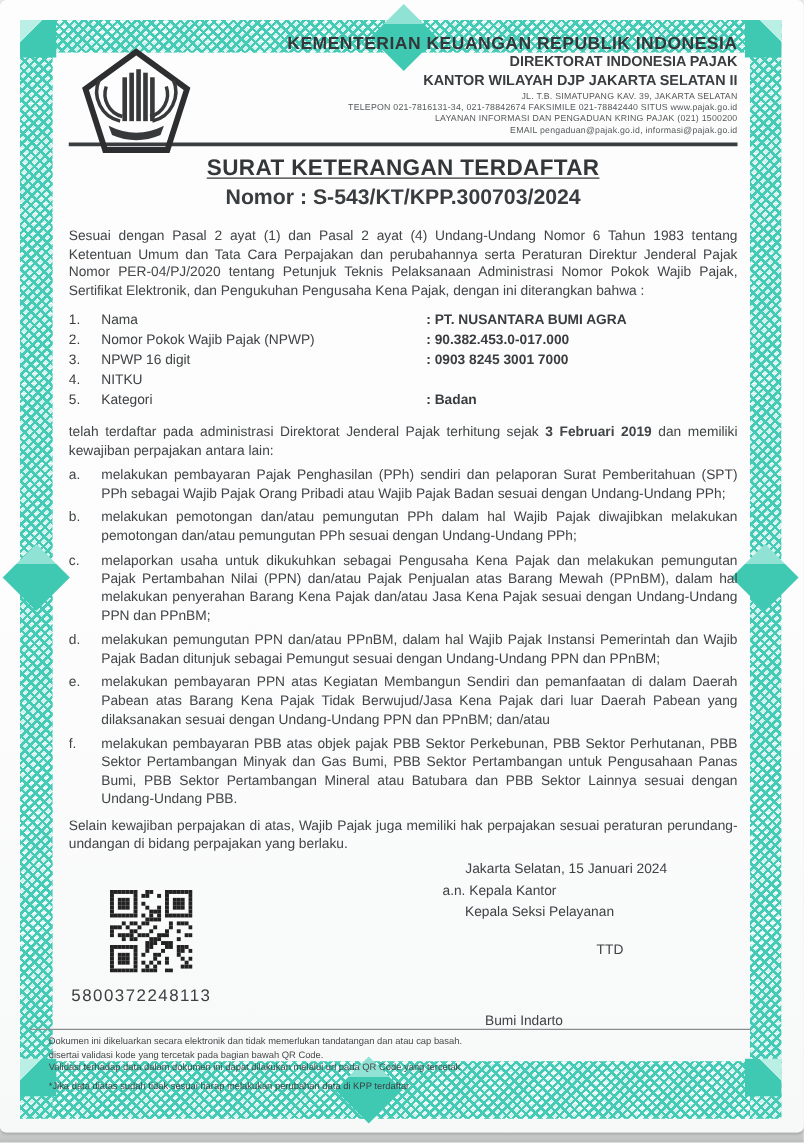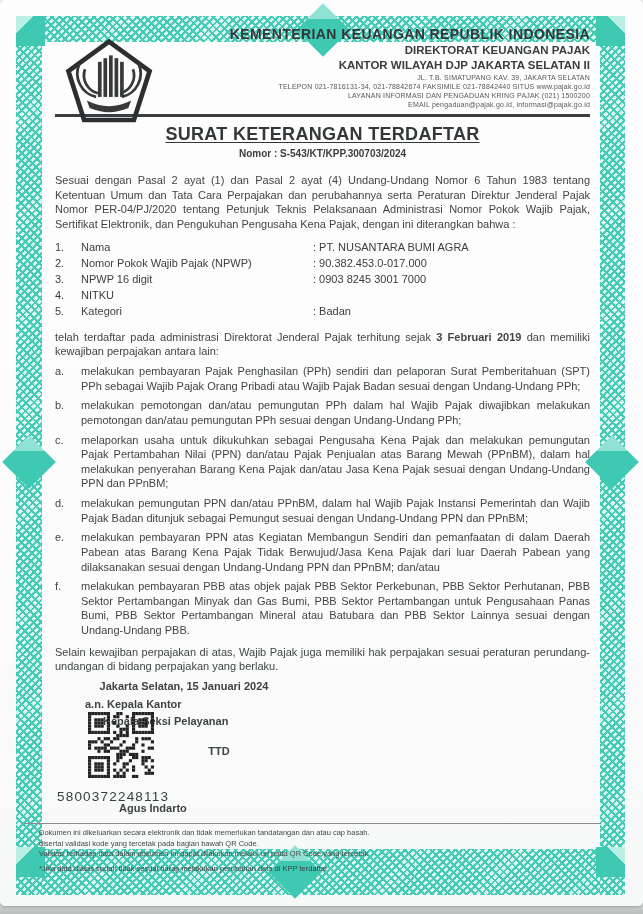--- a/index.html
+++ b/index.html
@@ -55,38 +55,38 @@
   .lh-line3{font-size:11.5px;font-weight:bold;margin-top:2px;color:#3a3d40;}
   .lh-line4{font-size:12.5px;font-weight:bold;margin-top:2px;color:#3a3d40;}
   .lh-small{font-size:7px;color:#55585b;margin-top:1px;letter-spacing:.2px;}
   .lh-small:first-of-type{margin-top:3px;}
   .lh-rule{height:3px;background:#3b3e40;margin-top:5px;}
   .logo{position:absolute;left:6px;top:20px;width:96px;height:96px;}
 
   .title-block{text-align:center;margin-top:6px;line-height:1.3;}
   .doc-title{font-size:18px;font-weight:bold;letter-spacing:.3px;color:#343739;
     text-decoration:underline;text-underline-offset:2px;}
-  .doc-number{font-size:10px;font-weight:bold;color:#3a3d40;margin-top:1px;}
+  .doc-number{font-size:17px;font-weight:bold;color:#3a3d40;margin-top:1px;}
 
   .para{font-size:11px;line-height:1.33;text-align:justify;color:#424548;}
   .intro{margin-top:13px;}
 
   .tp-list{margin-top:7px;font-size:11px;}
   .tp-row{display:flex;line-height:1.46;}
   .tp-no{width:26px;flex:none;}
   .tp-label{width:232px;flex:none;}
-  .tp-value{flex:1;font-weight:normal;color:#3a3d40;}
+  .tp-value{flex:1;font-weight:bold;color:#3a3d40;margin-left:28px;}
 
   .registered{margin-top:11px;}
   .obl{display:flex;margin-top:5px;}
   .obl-letter{width:26px;flex:none;font-size:11px;line-height:1.33;color:#424548;}
   .obl-text{flex:1;}
   .closing{margin-top:7px;}
 
-  .sign-wrap{display:flex;margin-top:6px;font-weight:bold;}
+  .sign-wrap{display:flex;justify-content:flex-end;margin-top:6px;}
   .sign-block{width:258px;margin-right:8px;font-size:11px;color:#3f4245;line-height:1.2;}
   .sign-place{text-align:center;}
   .sign-onbehalf{margin-top:5px;padding-left:30px;}
   .sign-position{margin-top:4px;padding-left:48px;}
   .sign-ttd{margin-top:16px;text-align:center;padding-left:70px;}
   .sign-name{margin-top:44px;padding-left:64px;}
 
   .qr{position:absolute;left:88px;top:712px;z-index:3;}
   .verify-code{position:absolute;left:57px;top:789px;z-index:3;
     font-size:13.5px;letter-spacing:1.2px;color:#3b3e41;}
@@ -131,21 +131,21 @@
           <path d="M36 66 A26 26 0 0 1 18 30"></path>
           <path d="M62 62 A20 20 0 0 0 76 36"></path>
           <path d="M64 66 A26 26 0 0 0 82 30"></path>
         </g>
         <path d="M26 70 Q50 82 74 70 L71 78 Q50 87 29 78 Z" fill="#37393b"></path>
       </svg>
     </div>
 
     <div class="letterhead">
       <div class="lh-ministry">KEMENTERIAN KEUANGAN REPUBLIK INDONESIA</div>
-      <div class="lh-line2">DIREKTORAT KEUANGAN PAJAK</div>
+      <div class="lh-line2">DIREKTORAT INDONESIA PAJAK</div>
       <div class="lh-line3">KANTOR WILAYAH DJP JAKARTA SELATAN II</div>
       <div class="lh-small">JL. T.B. SIMATUPANG KAV. 39, JAKARTA SELATAN</div>
       <div class="lh-small">TELEPON 021-7816131-34, 021-78842674 FAKSIMILE 021-78842440 SITUS www.pajak.go.id</div>
       <div class="lh-small">LAYANAN INFORMASI DAN PENGADUAN KRING PAJAK (021) 1500200</div>
       <div class="lh-small">EMAIL pengaduan@pajak.go.id, informasi@pajak.go.id</div>
     </div>
     <div class="lh-rule"></div>
 
     <div class="title-block">
       <div class="doc-title">SURAT KETERANGAN TERDAFTAR</div>
@@ -215,21 +215,21 @@
     </div>
 
     <div class="para closing">Selain kewajiban perpajakan di atas, Wajib Pajak juga memiliki hak perpajakan sesuai peraturan perundang-undangan di bidang perpajakan yang berlaku.</div>
 
     <div class="sign-wrap">
       <div class="sign-block">
         <div class="sign-place">Jakarta Selatan, 15 Januari 2024</div>
         <div class="sign-onbehalf">a.n. Kepala Kantor</div>
         <div class="sign-position">Kepala Seksi Pelayanan</div>
         <div class="sign-ttd">TTD</div>
-        <div class="sign-name">Agus Indarto</div>
+        <div class="sign-name">Bumi Indarto</div>
       </div>
     </div>
   </div>
 
   <div class="qr">
     <svg width="66" height="66" viewBox="0 0 63 63">
         <g id="qr-modules" fill="#222">
           <rect x="0" y="0" width="3" height="3"></rect>
           <rect x="3" y="0" width="3" height="3"></rect>
           <rect x="6" y="0" width="3" height="3"></rect>

